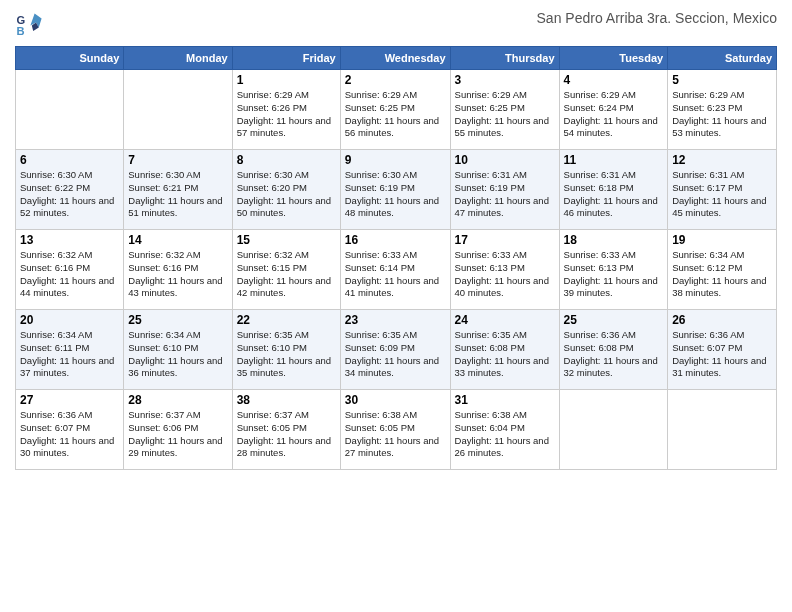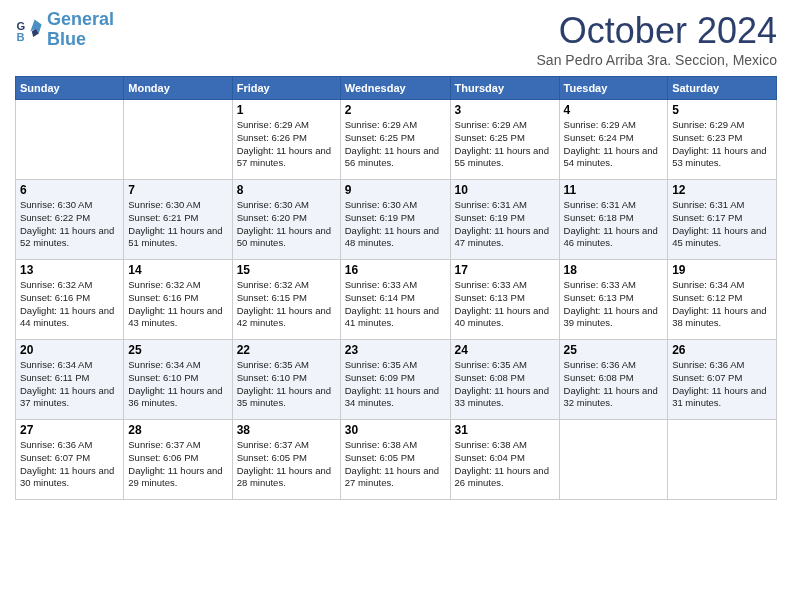--- a/index.html
+++ b/index.html
@@ -49,21 +49,21 @@
     }
     table {
       width: 100%;
       border-collapse: collapse;
       font-size: 10px;
     }
     thead th {
       background: #3a6cb5;
       color: #fff;
       padding: 5px 4px;
-      text-align: left;
+      text-align: right;
       font-size: 11px;
       font-weight: bold;
       border: 1px solid #2a5aa0;
     }
     tbody td {
       border: 1px solid #ccc;
       vertical-align: top;
       padding: 3px 4px;
       height: 80px;
       width: 113px;
@@ -93,29 +93,22 @@
 <body>
 
 <div class="header">
   <div class="logo">
     <svg class="logo-icon" viewBox="0 0 40 40">
       <text x="2" y="20" font-size="16" font-weight="bold" fill="#2c3e6b">G</text>
       <text x="2" y="36" font-size="16" font-weight="bold" fill="#4a90c4">B</text>
       <polygon points="28,5 38,12 34,25 30,18 22,22" fill="#4a90c4"></polygon>
       <polygon points="30,18 34,25 26,30 24,22" fill="#2c3e6b"></polygon>
     </svg>
-    <div>
-      <div class="logo-text">
-        <span>General</span><br>
-        <span style="color:#4a90c4">Blue</span>
-      </div>
-    </div>
   </div>
   <div class="title-block">
-    <div class="month-title">October 2024</div>
     <div class="subtitle">San Pedro Arriba 3ra. Seccion, Mexico</div>
   </div>
 </div>
 
 <table>
   <thead>
     <tr>
     <th>Sunday</th>
         <th>Monday</th>
         <th>Friday</th>

